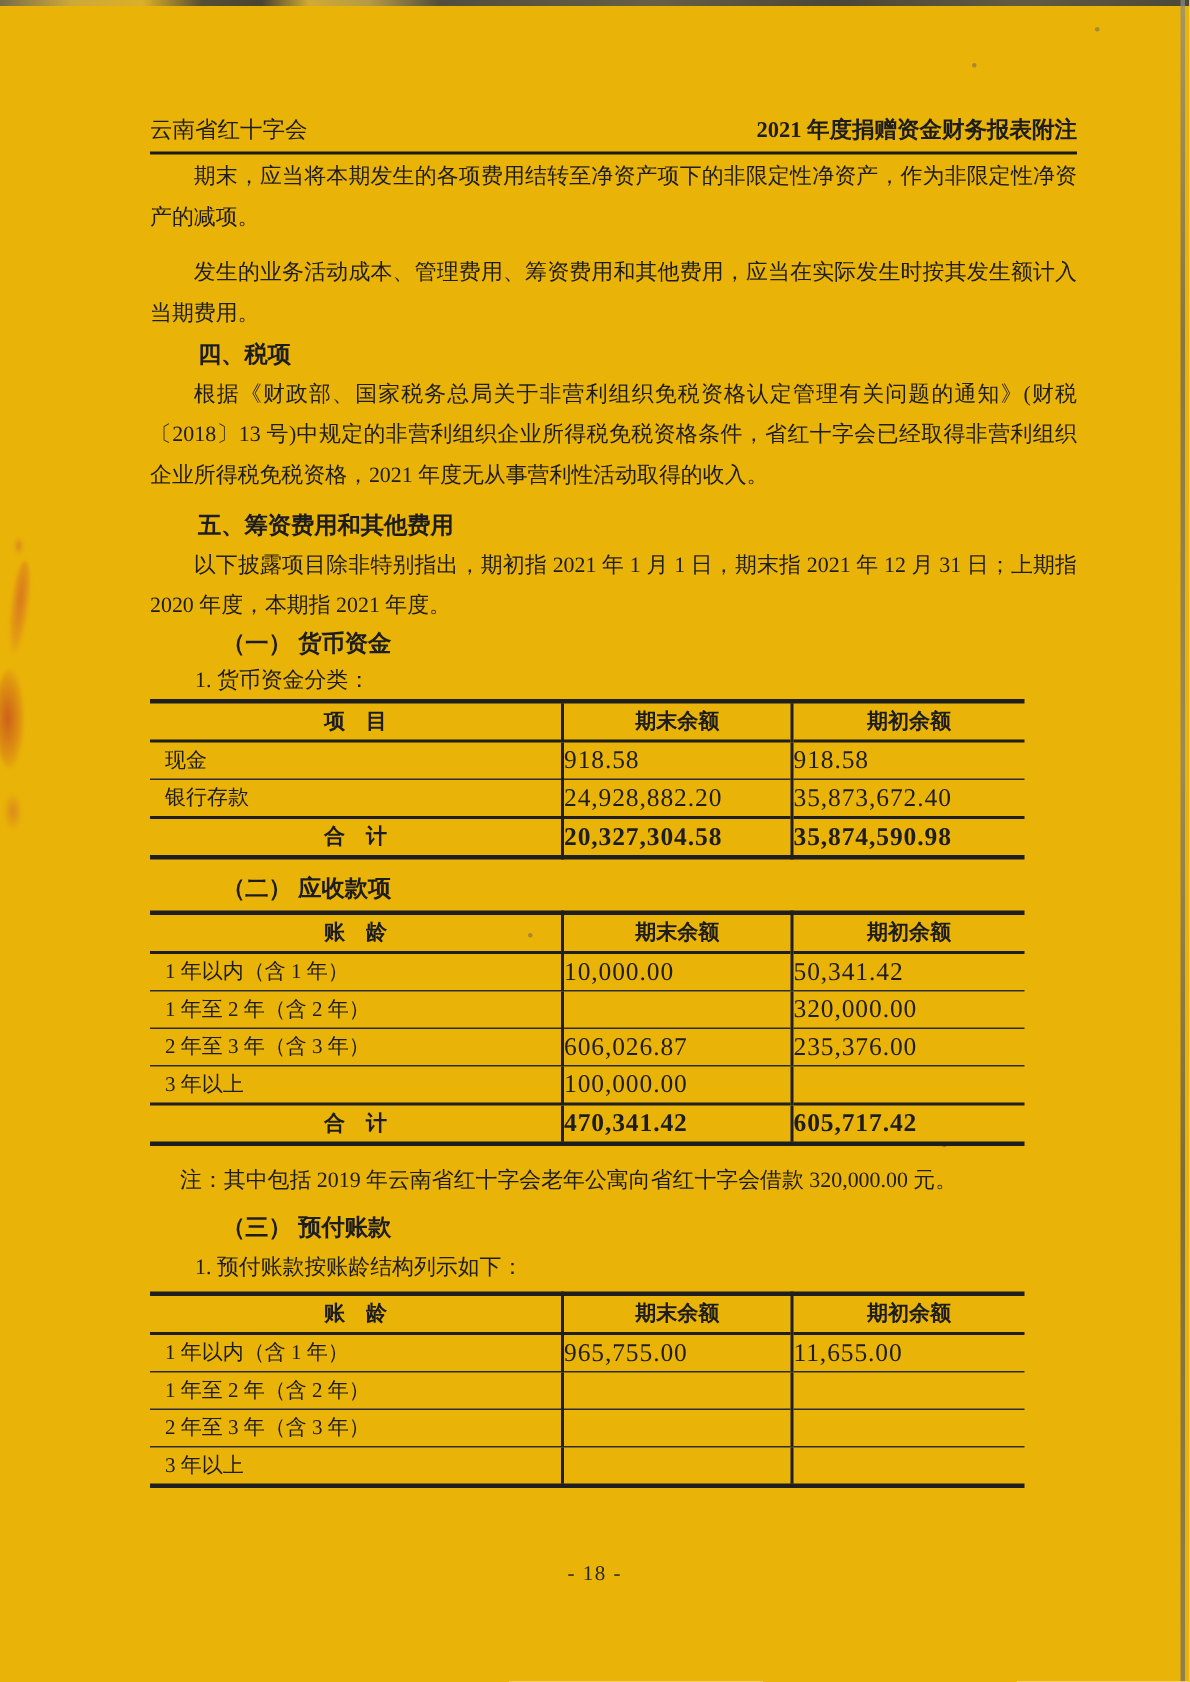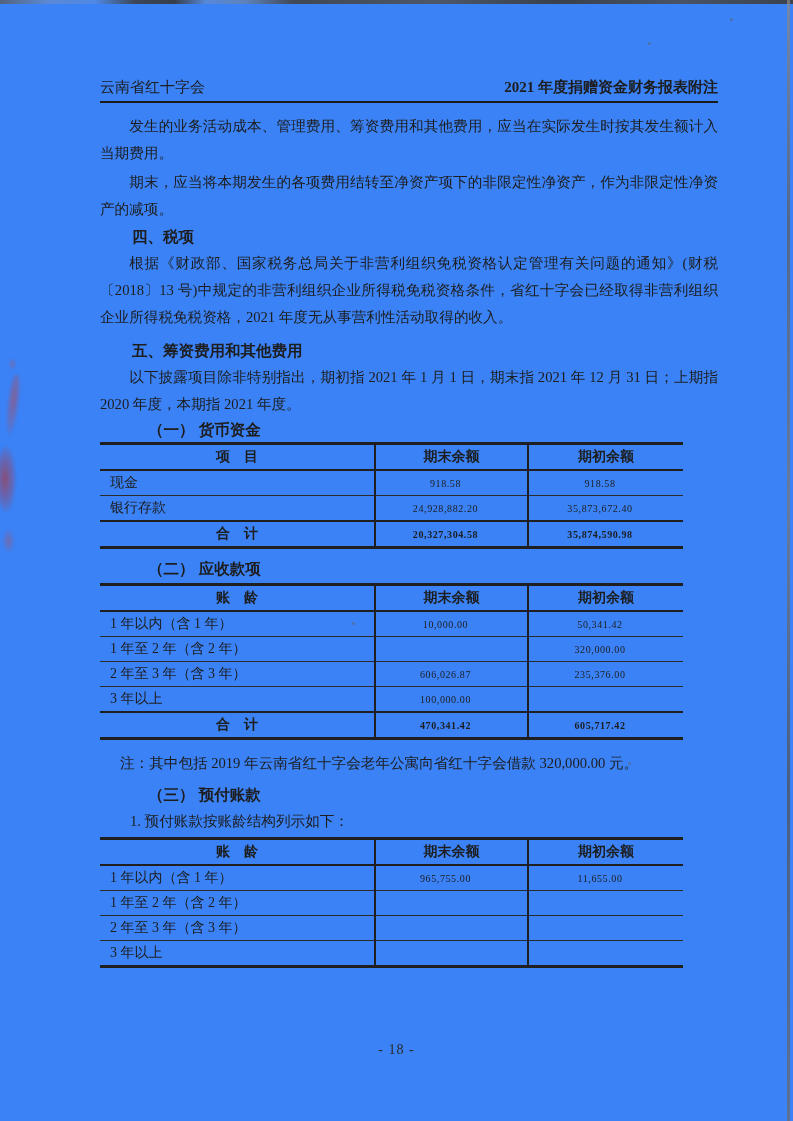--- a/index.html
+++ b/index.html
@@ -1,19 +1,19 @@
 <!DOCTYPE html>
 <html><head>
 <meta charset="utf-8">
 <style>
   html, body { margin: 0; padding: 0; }
   .page {
     position: relative;
     width: 793px; height: 1121px;
-    background: #3b82f6;
+    background: #eab308;
     overflow: hidden;
     font-family: "Liberation Serif", "DejaVu Serif", serif;
     color: #1d1d1d;
   }
   
   .scan-top {
     position: absolute; top: 0; left: 0; width: 100%; height: 4px;
     background: linear-gradient(90deg,
       rgba(90,90,90,.8) 0%, rgba(150,150,150,.35) 6%, rgba(160,160,160,.2) 12%,
       rgba(60,60,60,.85) 17%, rgba(55,55,55,.9) 22%, rgba(150,150,150,.3) 26%,
@@ -79,21 +79,21 @@
     font-family: "Liberation Sans", "DejaVu Sans", sans-serif;
     font-weight: bold; text-align: center; height: 24px; padding: 0;
   }
   .fin-table thead tr { border-bottom: 2px solid #1f1f1f; }
   .fin-table tbody tr { border-bottom: 1px solid #2c2c2c; }
   .fin-table tbody tr:last-child { border-bottom: none; }
   .fin-table tbody tr.total { border-top: 2px solid #1f1f1f; }
   .fin-table td { height: 24px; padding: 0; }
   .fin-table th + th, .fin-table td + td { border-left: 2px solid #1f1f1f; }
   .fin-table td.lbl { text-align: left; padding-left: 10px; }
-  .fin-table td.num { text-align: center; padding-right: 12px; letter-spacing: .6px; font-size: 10px; }
+  .fin-table td.num { text-align: left; padding-right: 12px; letter-spacing: .6px; font-size: 17px; }
   .fin-table tr.total td { font-weight: bold; }
   .fin-table tr.total td.lbl { text-align: center; padding-left: 0; }
 
   .h-after-table { margin-top: 8px; }
   .intro-2 { margin-top: 2px; }
   .t2 { margin-top: 2px; }
   .note { font-size: 14.6px; line-height: 27px; margin: 10px 0 0 0; padding-left: 20px; }
   .h-prepaid { margin-top: 6px; }
   .t3 { margin-top: 4px; }
 
@@ -121,30 +121,31 @@
   <div class="speck" style="left:628px;top:762px"></div>
 
   <div class="content">
 
     <div class="doc-header">
       <span class="left">云南省红十字会</span>
       <span class="right">2021 年度捐赠资金财务报表附注</span>
     </div>
     <div class="header-rule"></div>
 
+    <p class="para p2">期末，应当将本期发生的各项费用结转至净资产项下的非限定性净资产，作为非限定性净资产的减项。</p>
     <p class="para p1">发生的业务活动成本、管理费用、筹资费用和其他费用，应当在实际发生时按其发生额计入当期费用。</p>
-    <p class="para p2">期末，应当将本期发生的各项费用结转至净资产项下的非限定性净资产，作为非限定性净资产的减项。</p>
 
     <h2 class="sec-h">四、税项</h2>
     <p class="para">根据《财政部、国家税务总局关于非营利组织免税资格认定管理有关问题的通知》(财税〔2018〕13 号)中规定的非营利组织企业所得税免税资格条件，省红十字会已经取得非营利组织企业所得税免税资格，2021 年度无从事营利性活动取得的收入。</p>
 
     <h2 class="sec-h notes">五、筹资费用和其他费用</h2>
     <p class="para">以下披露项目除非特别指出，期初指 2021 年 1 月 1 日，期末指 2021 年 12 月 31 日；上期指 2020 年度，本期指 2021 年度。</p>
 
     <h3 class="sub-h">（一） 货币资金</h3>
+    <p class="intro">1. 货币资金分类：</p>
 
     <table class="fin-table">
       <colgroup>
           <col class="c1">
           <col class="c2">
           <col class="c3">
         </colgroup>
       <thead>
         <tr>
           <th>项　目</th>

